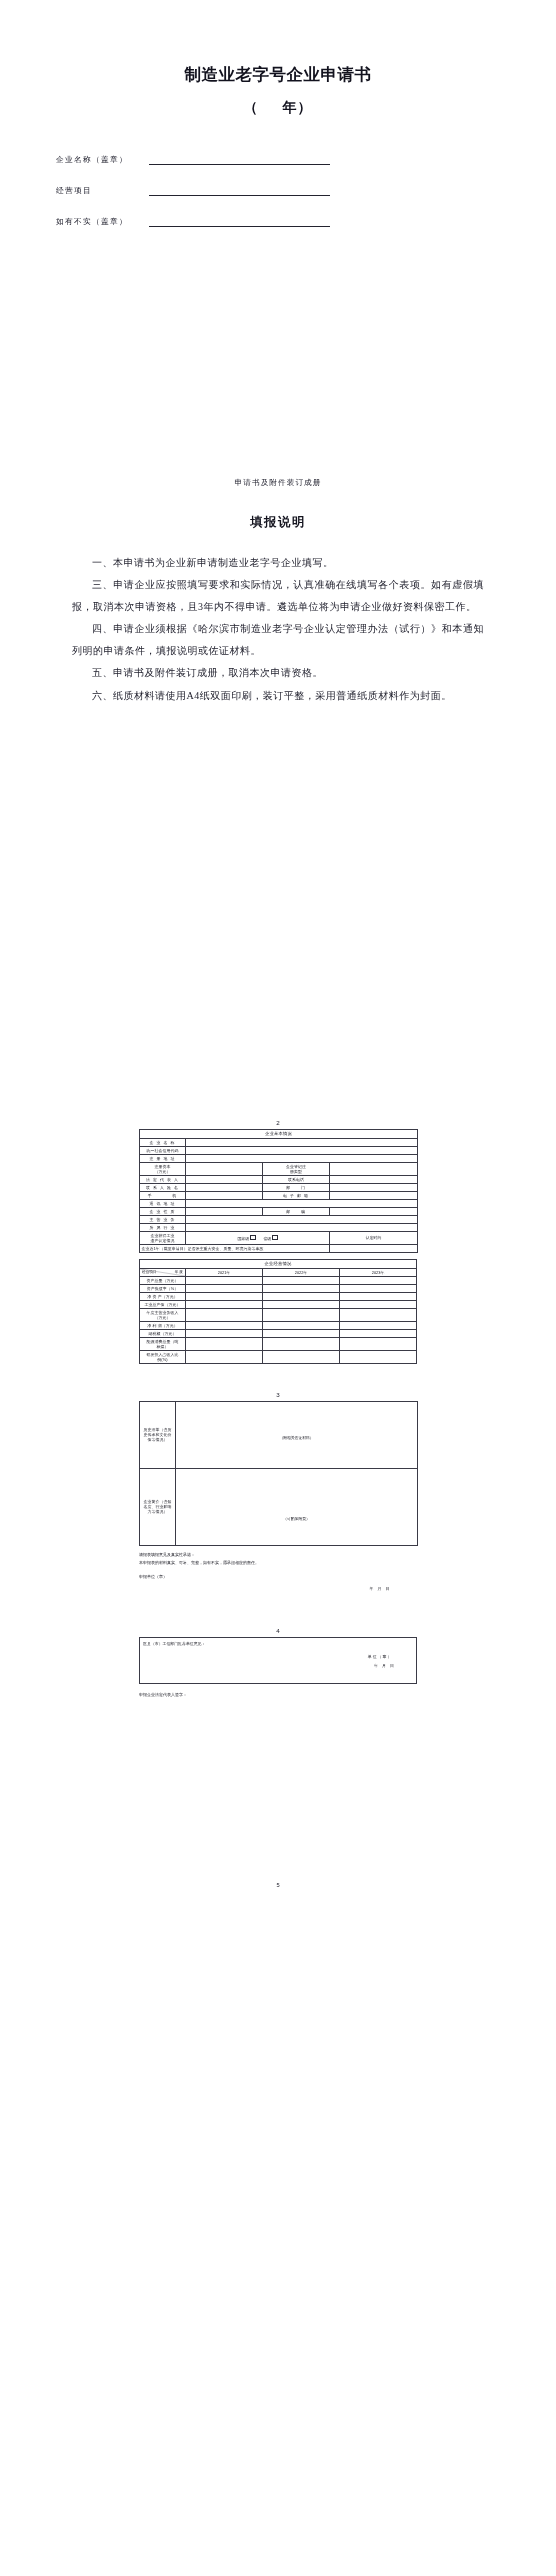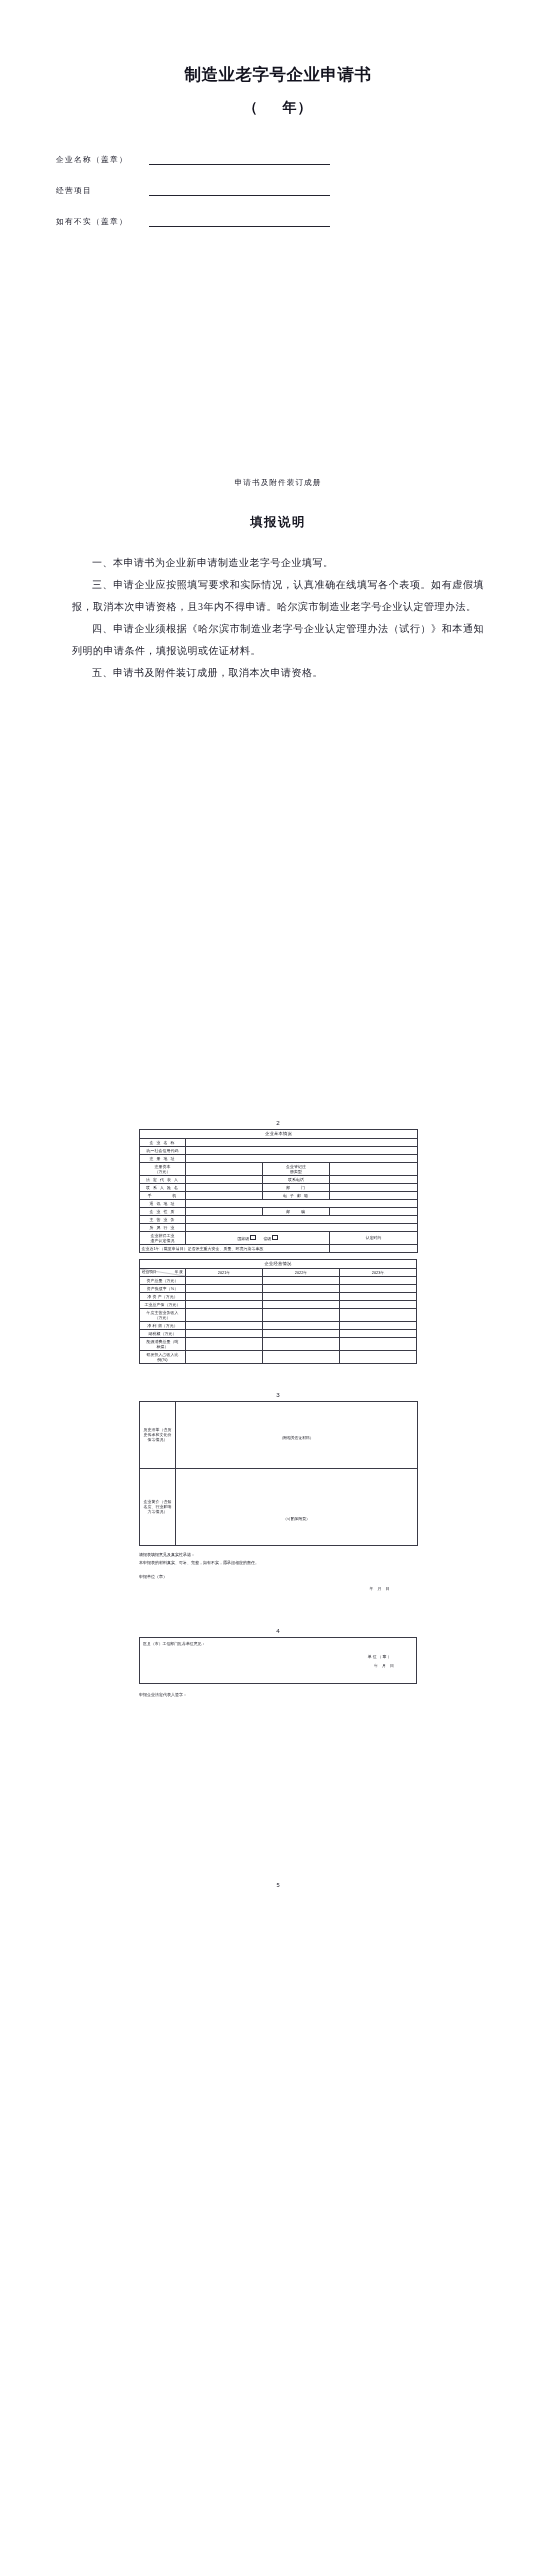--- a/index.html
+++ b/index.html
@@ -308,23 +308,24 @@
         <span class="cf-line"></span>
       </div>
     </div>
   </section>
 
   <section class="page page-instr">
     <div class="instr-org">申请书及附件装订成册</div>
     <div class="instr-title">填报说明</div>
     <div class="instr-body">
       <p class="instr-item">一、本申请书为企业新申请制造业老字号企业填写。</p>
-      <p class="instr-item">三、申请企业应按照填写要求和实际情况，认真准确在线填写各个表项。如有虚假填报，取消本次申请资格，且3年内不得申请。哈尔滨市制造业老字号企业认定管理办法。</p>
+      <p class="instr-item">三、申请企业应按照填写要求和实际情况，认真准确在线填写各个表项。如有虚假填报，取消本次申请资格，且3年内不得申请。遴选单位将为申请企业做好资料保密工作。</p>
       <p class="instr-item">四、申请企业须根据《哈尔滨市制造业老字号企业认定管理办法（试行）》和本通知列明的申请条件，填报说明或佐证材料。</p>
       <p class="instr-item">五、申请书及附件装订成册，取消本次申请资格。</p>
+      <p class="instr-item">六、纸质材料请使用A4纸双面印刷，装订平整，采用普通纸质材料作为封面。</p>
     </div>
   </section>
 
   <section class="page page-tables">
     <div class="pageno">2</div>
 
     <div class="sheet">
       <table class="frm">
         <colgroup>
           <col style="width:46px">

